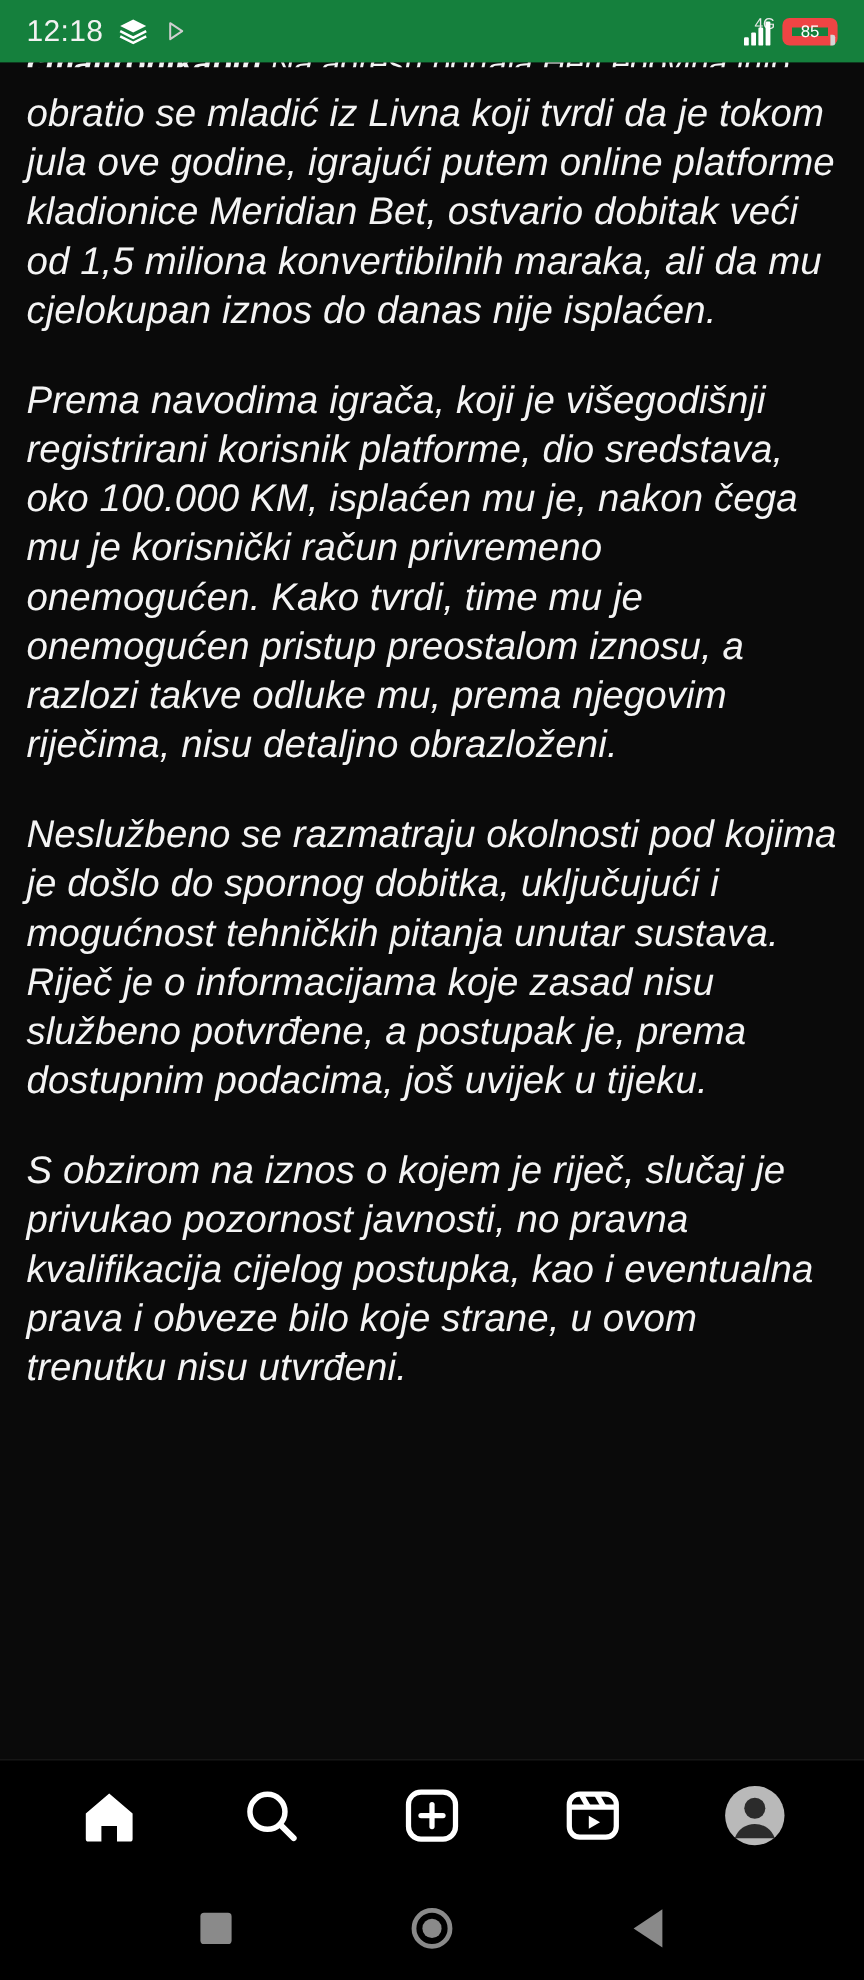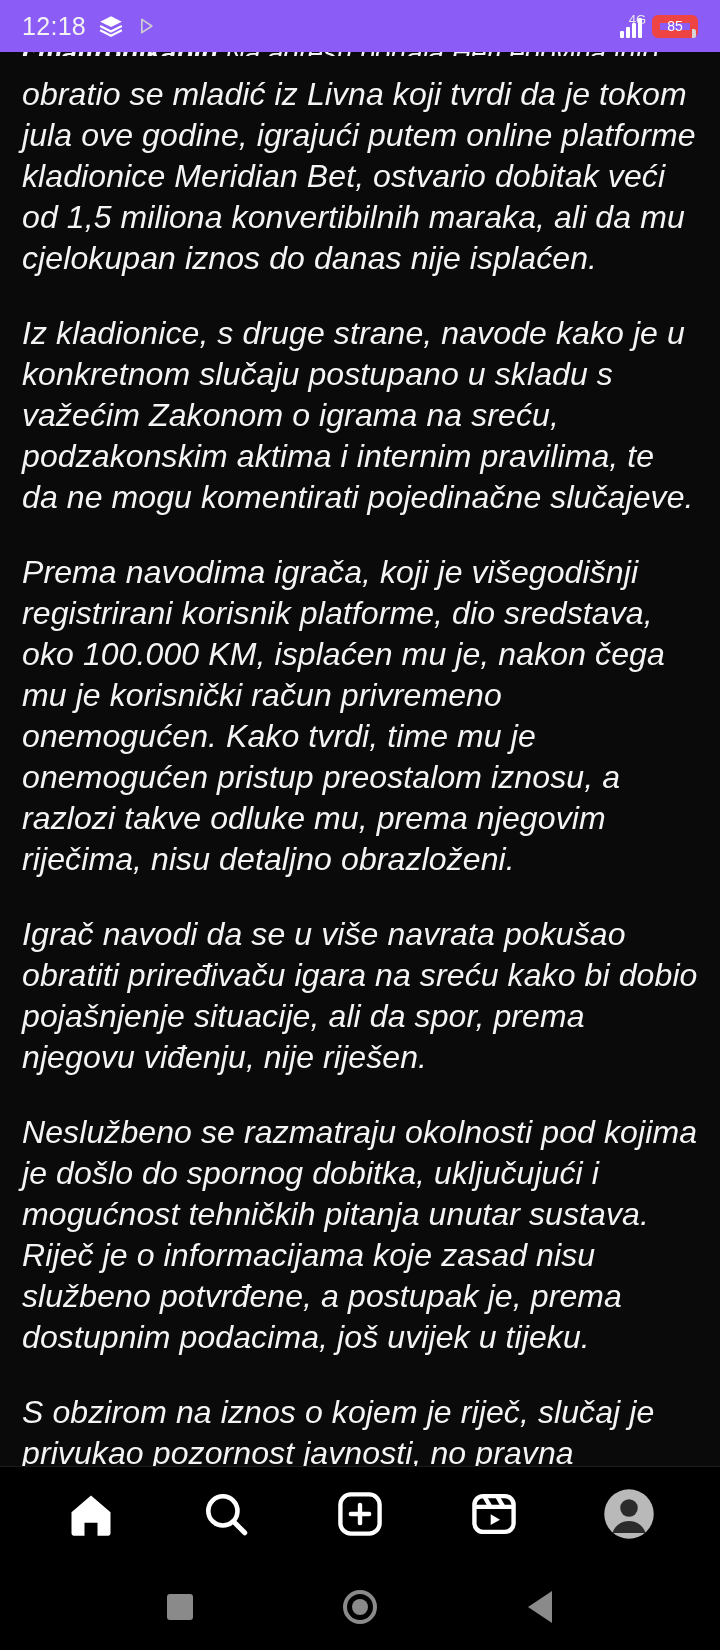--- a/index.html
+++ b/index.html
@@ -16,21 +16,21 @@
     height: 1650px;
     background: #0a0a0a;
     display: flex;
     flex-direction: column;
   }
 
   
   .status-bar {
     height: 52px;
     flex: 0 0 52px;
-    background: #8b5cf6;
+    background: #15803d;
     display: flex;
     align-items: center;
     justify-content: space-between;
     padding: 0 22px;
     color: #ffffff;
   }
   .status-left {
     display: flex;
     align-items: center;
     gap: 12px;
@@ -180,23 +180,21 @@
     </div>
   </div>
 
   <div class="content">
     <div class="article">
       <div class="clipped-line">
         <b>cmalfronikabin</b>
         <span>Na adresu portala Hercegovina.info</span>
       </div>
       <p>obratio se mladić iz Livna koji tvrdi da je tokom jula ove godine, igrajući putem online platforme kladionice Meridian Bet, ostvario dobitak veći od 1,5 miliona konvertibilnih maraka, ali da mu cjelokupan iznos do danas nije isplaćen.</p>
-      <p>Iz kladionice, s druge strane, navode kako je u konkretnom slučaju postupano u skladu s važećim Zakonom o igrama na sreću, podzakonskim aktima i internim pravilima, te da ne mogu komentirati pojedinačne slučajeve.</p>
       <p>Prema navodima igrača, koji je višegodišnji registrirani korisnik platforme, dio sredstava, oko 100.000 KM, isplaćen mu je, nakon čega mu je korisnički račun privremeno onemogućen. Kako tvrdi, time mu je onemogućen pristup preostalom iznosu, a razlozi takve odluke mu, prema njegovim riječima, nisu detaljno obrazloženi.</p>
-      <p>Igrač navodi da se u više navrata pokušao obratiti priređivaču igara na sreću kako bi dobio pojašnjenje situacije, ali da spor, prema njegovu viđenju, nije riješen.</p>
       <p>Neslužbeno se razmatraju okolnosti pod kojima je došlo do spornog dobitka, uključujući i mogućnost tehničkih pitanja unutar sustava. Riječ je o informacijama koje zasad nisu službeno potvrđene, a postupak je, prema dostupnim podacima, još uvijek u tijeku.</p>
       <p>S obzirom na iznos o kojem je riječ, slučaj je privukao pozornost javnosti, no pravna kvalifikacija cijelog postupka, kao i eventualna prava i obveze bilo koje strane, u ovom trenutku nisu utvrđeni.</p>
     </div>
   </div>
 
   <div class="bottom-nav">
     <div class="nav-item">
       <span>
         <svg width="52" height="52" viewBox="0 0 24 24">
           <path d="M3 11.2 12 3.5l9 7.7V21a1 1 0 0 1-1 1h-5v-6h-6v6H4a1 1 0 0 1-1-1z" fill="#ffffff"></path>

